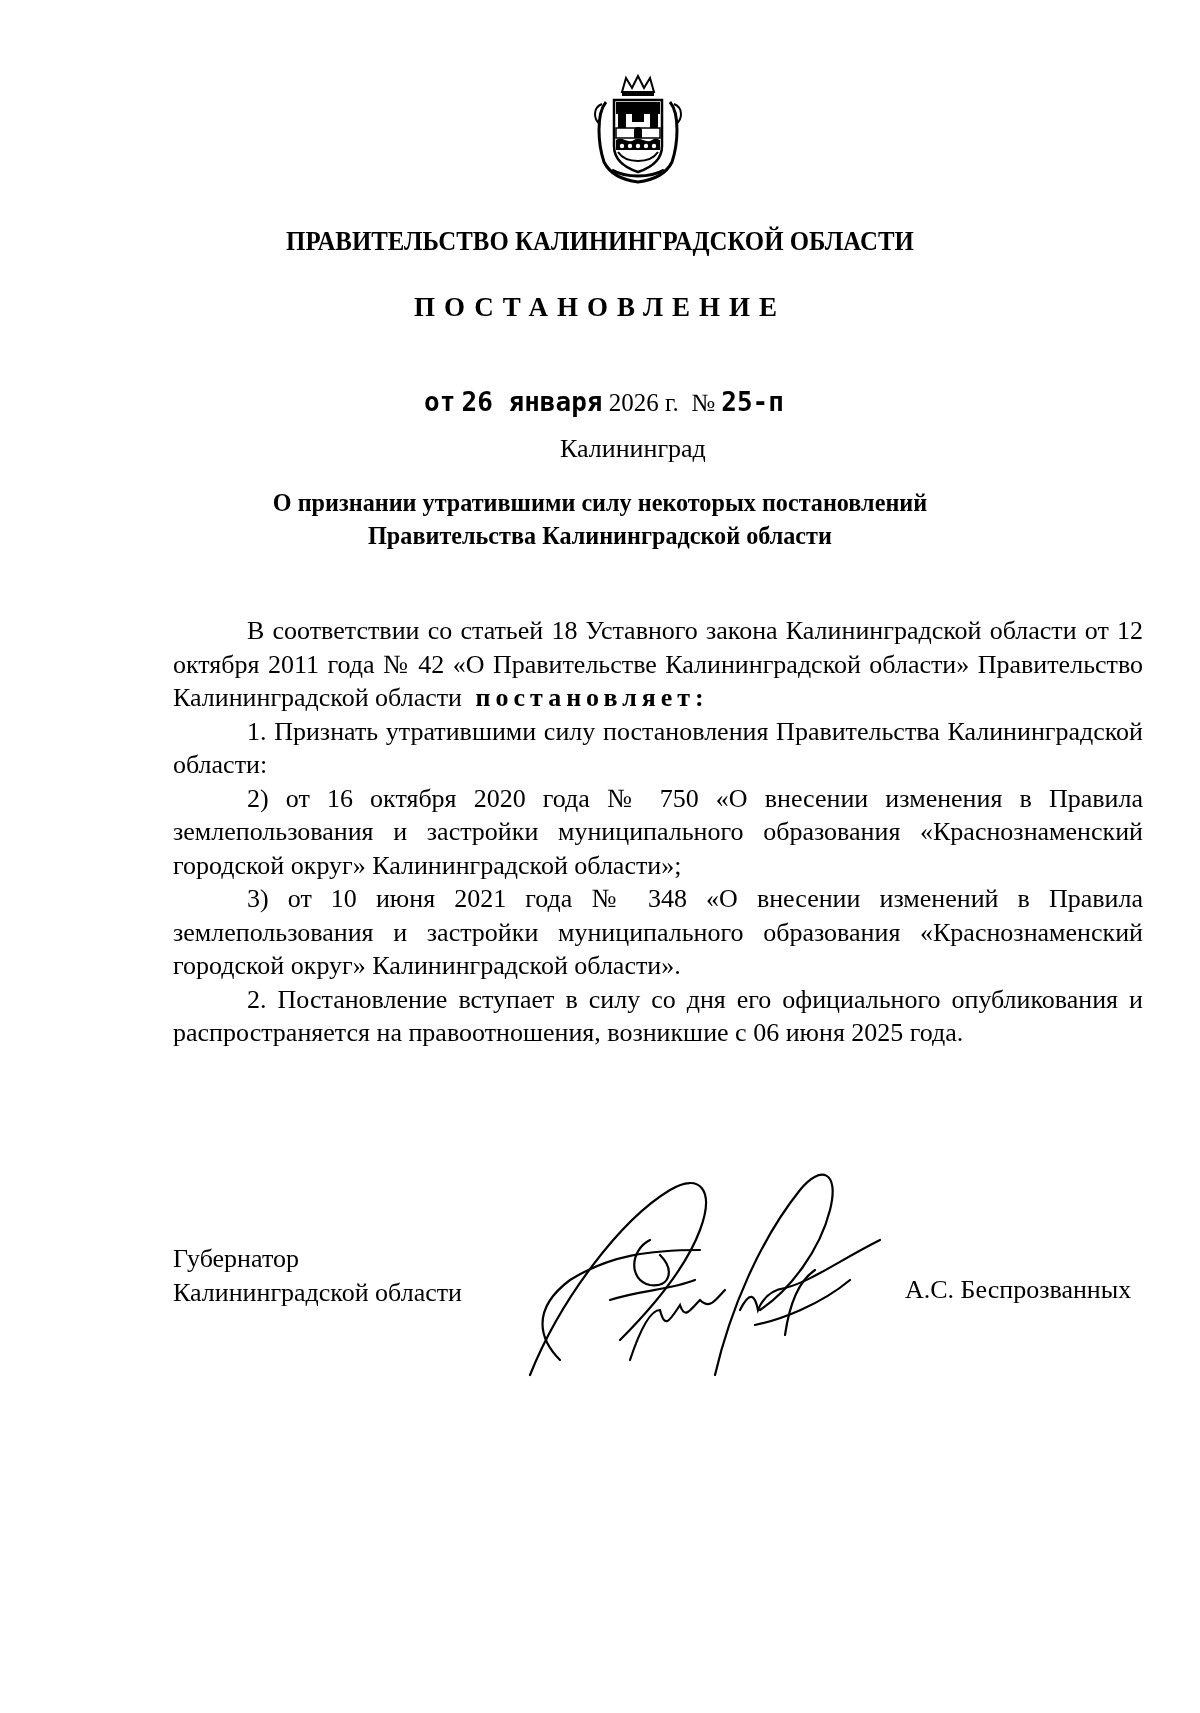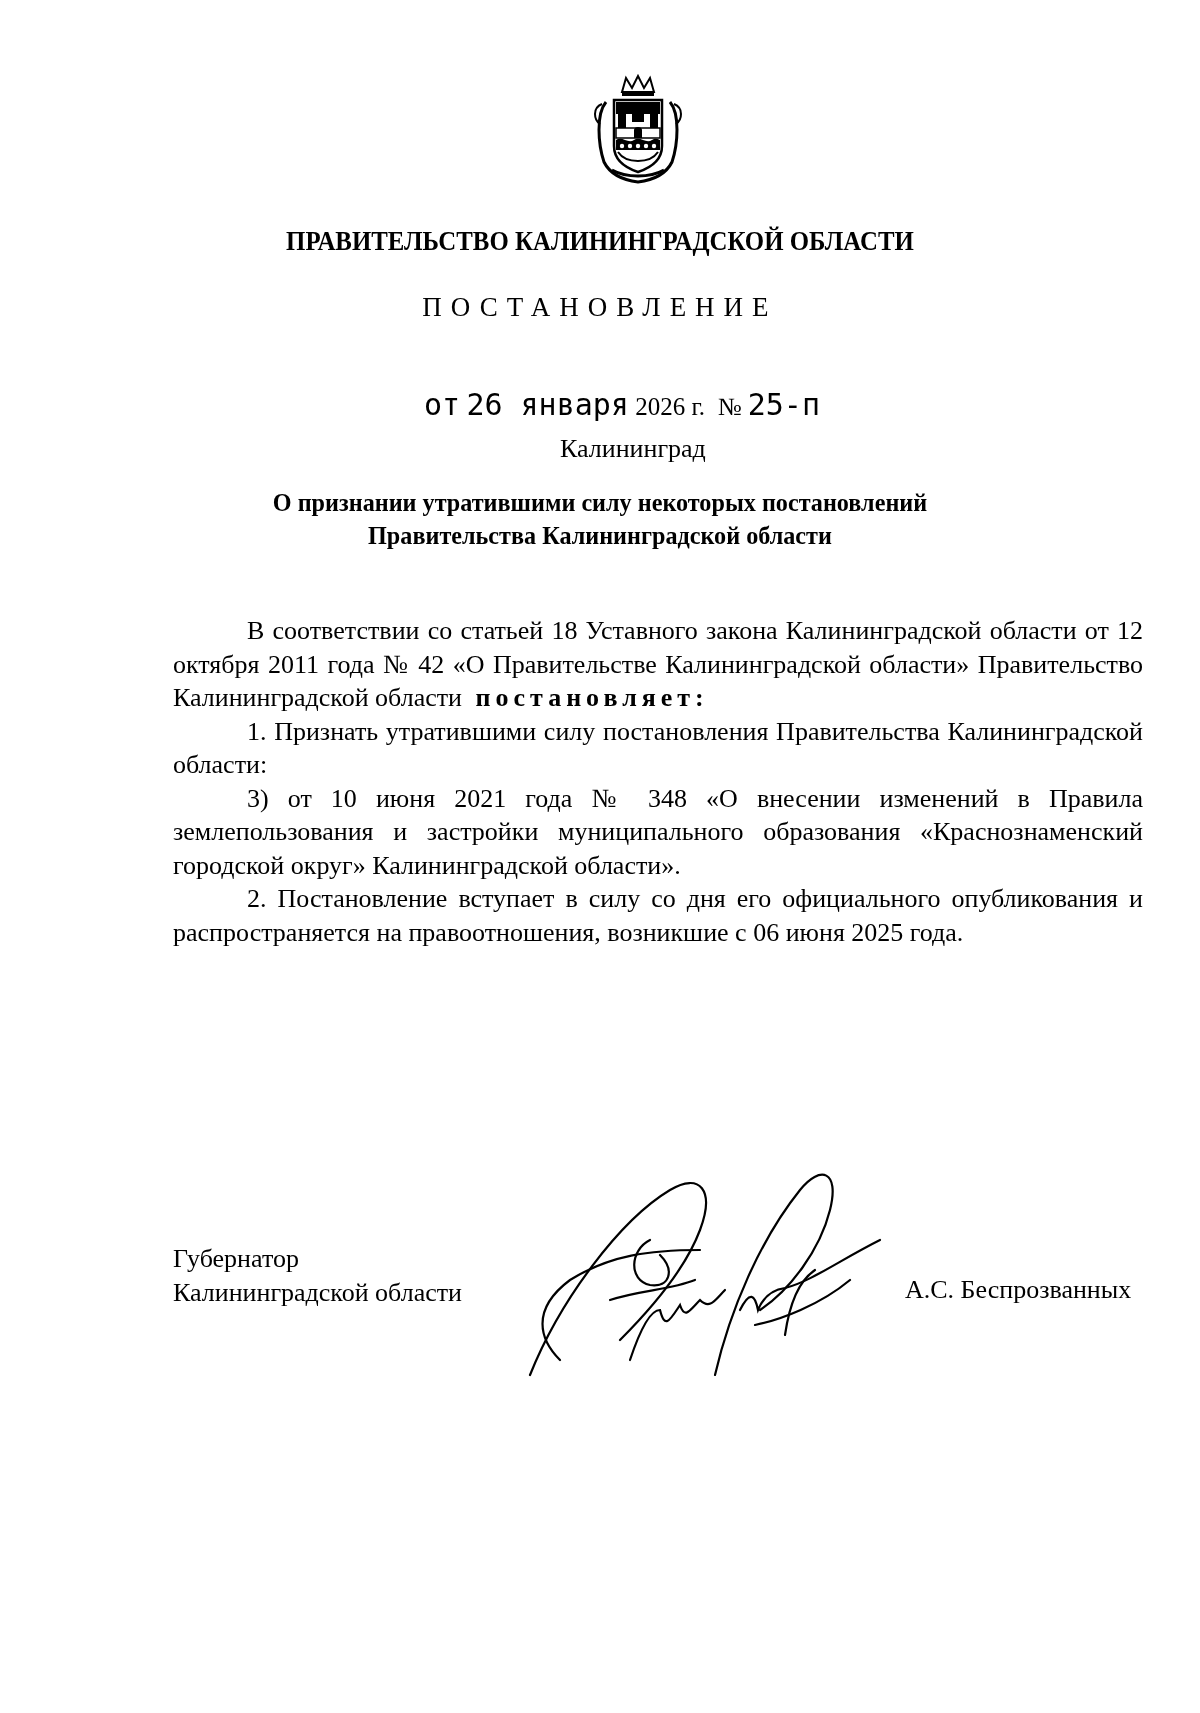--- a/index.html
+++ b/index.html
@@ -1,23 +1,23 @@
 <!DOCTYPE html>
 <html><head>
 <meta charset="utf-8">
 <style>
   html, body { margin: 0; padding: 0; background: #ffffff; }
   body { width: 1200px; height: 1713px; position: relative; overflow: hidden; color: #000; font-family: "Liberation Serif", "DejaVu Serif", serif; }
   .page { position: absolute; left: 0; top: 10px; width: 1200px; height: 1713px; padding-left: 18px; }
   .emblem { position: absolute; left: 592px; top: 64px; width: 92px; height: 110px; }
   .center { position: absolute; left: 0; width: 1200px; text-align: center; }
   .org { top: 216px; font-size: 27px; font-weight: bold; letter-spacing: 0px; transform: scaleX(0.92); }
-  .doctype { top: 282px; font-size: 27px; font-weight: normal; letter-spacing: 9px; }
+  .doctype { top: 282px; font-size: 27px; font-weight: bold; letter-spacing: 9px; }
   .dateline { top: 377px; font-size: 25px; left: 424px; width: auto; text-align: left; }
-  .dateline .mono { font-family: "DejaVu Sans Mono", "Liberation Mono", monospace; font-size: 30px; }
+  .dateline .mono { font-family: "DejaVu Sans Mono", "Liberation Mono", monospace; font-size: 26px; font-weight: bold; }
   .city { top: 412px; font-size: 26px; left: 560px; width: auto; text-align: left; margin-top: 12px; }
   .title { top: 476px; font-size: 26px; font-weight: bold; line-height: 33px; transform: scaleX(0.93); }
   .body { position: absolute; left: 173px; width: 970px; top: 604px; font-size: 26px; line-height: 33.5px; }
   .body p { margin: 0; text-align: justify; text-align-last: auto; }
   .indent { text-indent: 74px; }
   .spaced { font-weight: bold; letter-spacing: 5px; margin-left: 7px; }
   .sig-left { position: absolute; left: 173px; top: 1232px; font-size: 26px; line-height: 34px; }
   .sig-right { position: absolute; left: 897px; top: 1265px; font-size: 26px; margin-left: 8px; }
   .signature { position: absolute; left: 500px; top: 1150px; width: 450px; height: 225px; }
 </style>
@@ -71,20 +71,21 @@
     <div>О признании утратившими силу некоторых постановлений</div>
     <div>Правительства Калининградской области</div>
   </div>
 
   <div class="body">
     <p class="indent">
       <span>В соответствии со статьей 18 Уставного закона Калининградской области от 12 октября 2011 года № 42 «О Правительстве Калининградской области» Правительство Калининградской области</span>
       <span class="spaced">постановляет:</span>
     </p>
     <p class="indent">1. Признать утратившими силу постановления Правительства Калининградской области:</p>
+    <p class="indent">2) от 16 октября 2020 года № 750 «О внесении изменения в Правила землепользования и застройки муниципального образования «Краснознаменский городской округ» Калининградской области»;</p>
     <p class="indent">3) от 10 июня 2021 года № 348 «О внесении изменений в Правила землепользования и застройки муниципального образования «Краснознаменский городской округ» Калининградской области».</p>
     <p class="indent">2. Постановление вступает в силу со дня его официального опубликования и распространяется на правоотношения, возникшие с 06 июня 2025 года.</p>
   </div>
 
   <div class="sig-left">
     <div>Губернатор</div>
     <div>Калининградской области</div>
   </div>
 
   <svg class="signature" viewBox="0 0 450 225" fill="none" stroke="#000" stroke-width="2.2" stroke-linecap="round">

